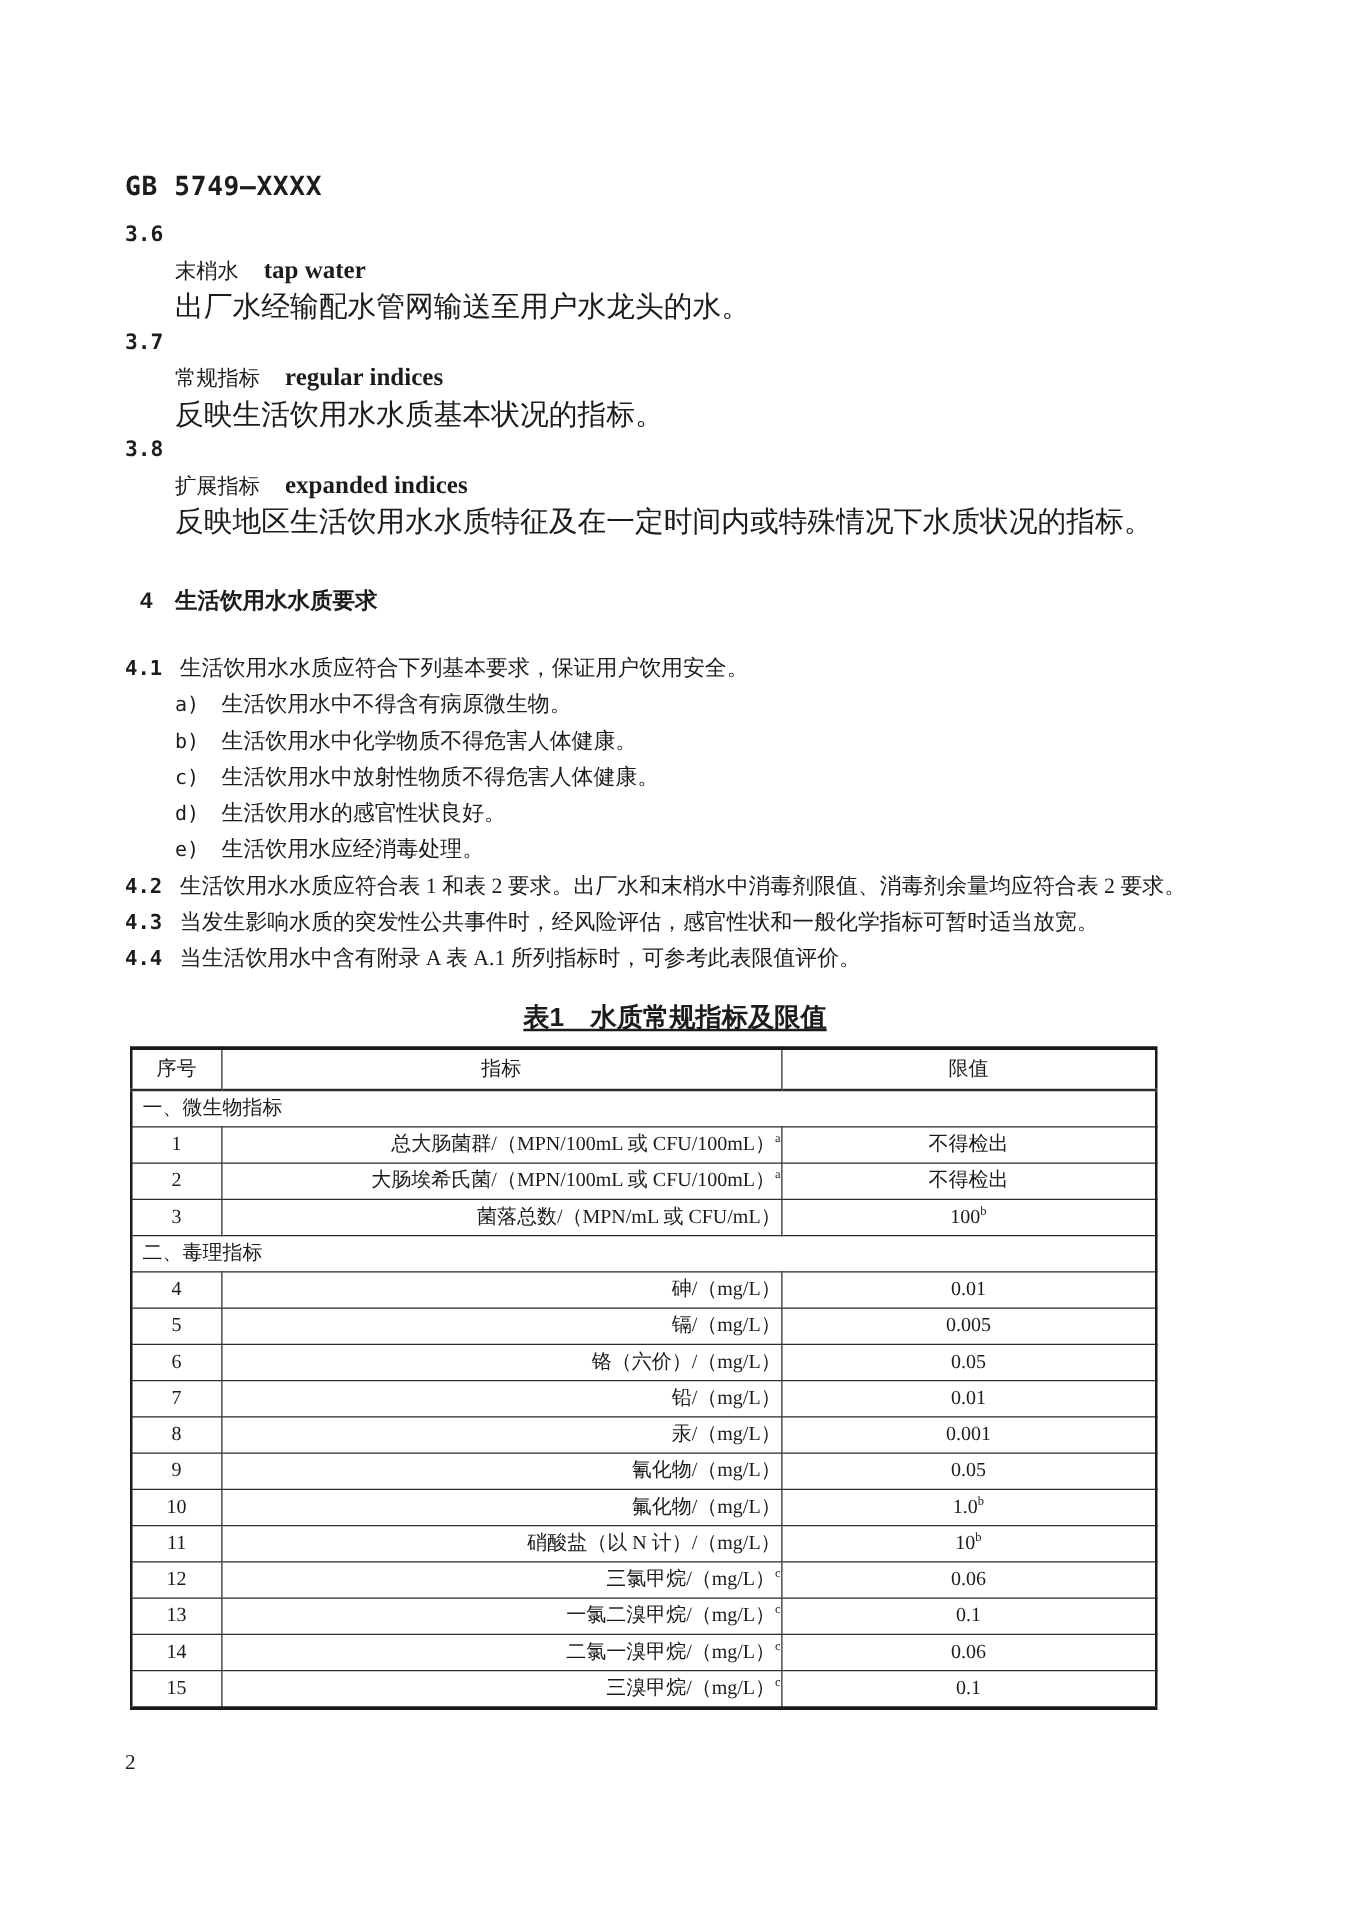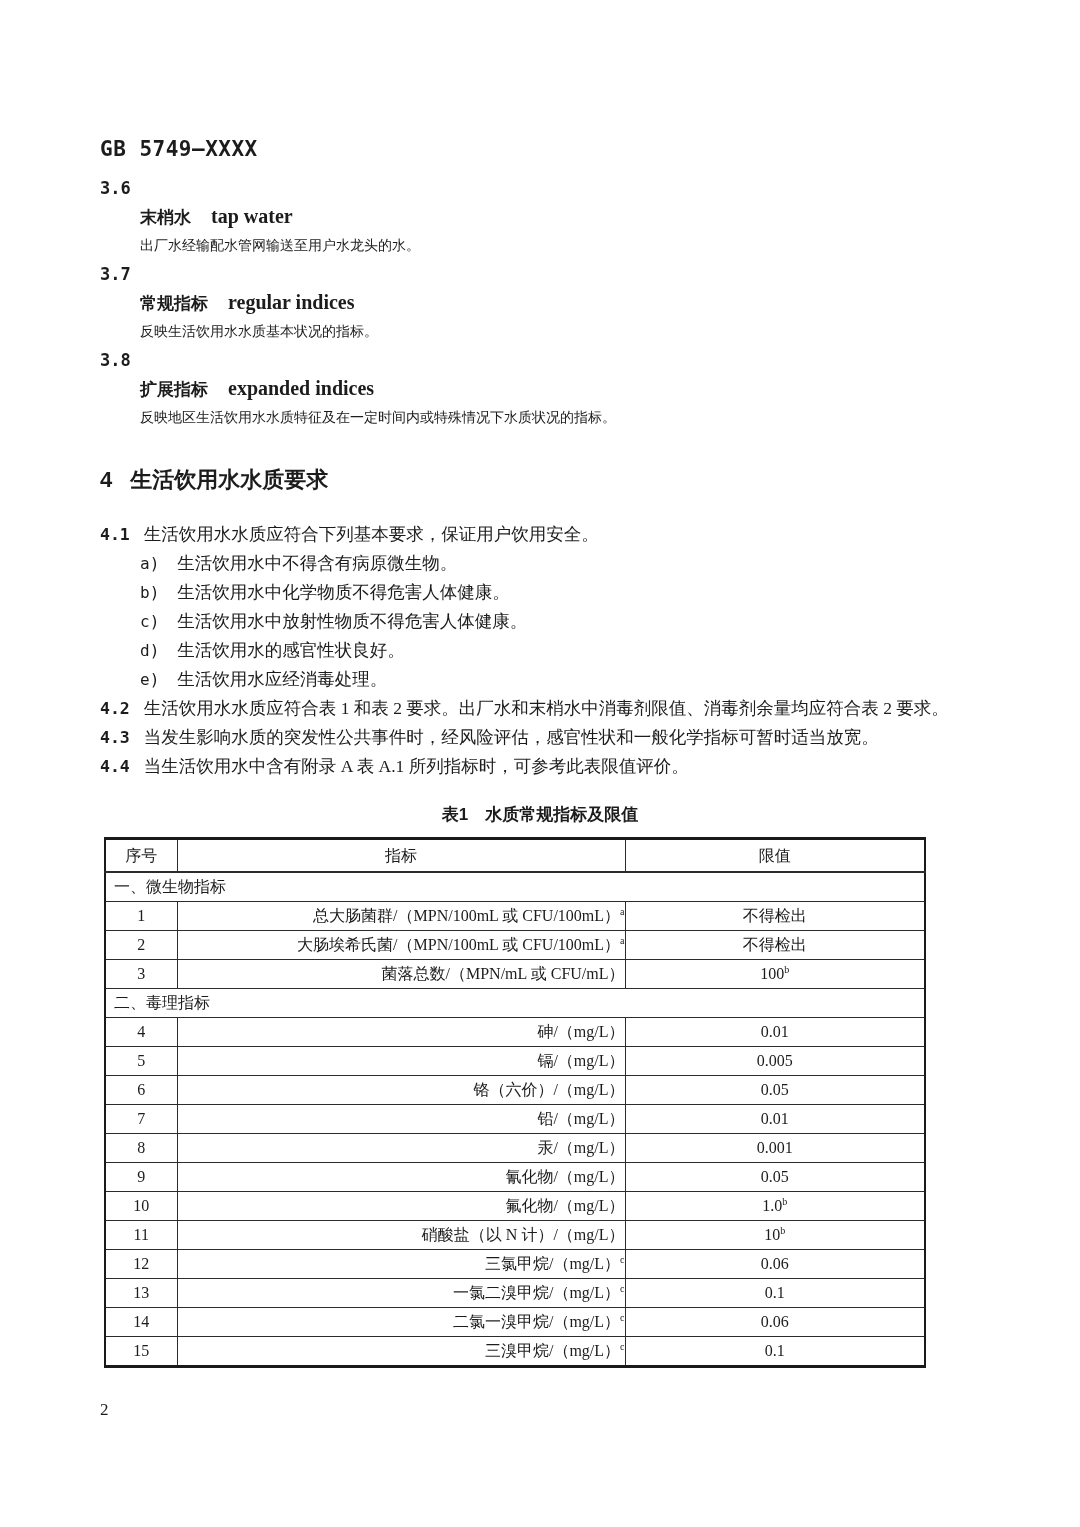--- a/index.html
+++ b/index.html
@@ -24,52 +24,52 @@
     margin-bottom:12px;
   }
   
   .term-num{
     font-family:"DejaVu Sans Mono","Liberation Mono",monospace;
     font-size:17px;font-weight:600;line-height:28px;
   }
   .term-line{padding-left:40px;line-height:28px;}
   .term-zh{
     font-family:"Liberation Sans","DejaVu Sans",sans-serif;
-    font-weight:700;font-size:17px;
+    font-weight:400;font-size:17px;
   }
   .term-en{
     font-family:Liberation Serif, serif;
     font-weight:600;font-size:20px;margin-left:20px;
   }
-  .term-def{padding-left:40px;line-height:28px;font-size:14px;}
+  .term-def{padding-left:40px;line-height:28px;font-size:23px;}
   
   .sec4-heading{
-    margin:34px 0 0 0;
+    margin:34px 0 0 12px;
     font-family:"Liberation Sans","DejaVu Sans",sans-serif;
-    font-weight:700;font-size:22px;line-height:28px;
+    font-weight:700;font-size:18px;line-height:28px;
   }
   .sec4-heading .sec-num{margin-right:18px;}
   
   .clause{margin:0;line-height:28px;font-size:17.5px;}
   .clause-41{margin-top:26px;}
   .cnum{
     font-family:"DejaVu Sans Mono","Liberation Mono",monospace;
     font-weight:600;font-size:16.5px;margin-right:14px;
   }
   .list-item{padding-left:40px;line-height:28px;font-size:17.5px;}
   .item-label{
     font-family:"DejaVu Sans Mono","Liberation Mono",monospace;
     font-size:16px;margin-right:18px;
   }
   
   .table-title{
     text-align:center;
     font-family:"Liberation Sans","DejaVu Sans",sans-serif;
-    font-weight:700;font-size:17px;
-    margin-top:20px;line-height:28px;
+    font-weight:700;font-size:21px;
+    margin-top:20px;line-height:28px;text-decoration:underline;
   }
   table.t1{
     border-collapse:collapse;
     table-layout:fixed;
     width:822px;
     margin:8px 0 0 4px;
     border:2px solid #1a1a1a;
     border-top-width:3px;
     border-bottom-width:3px;
   }

